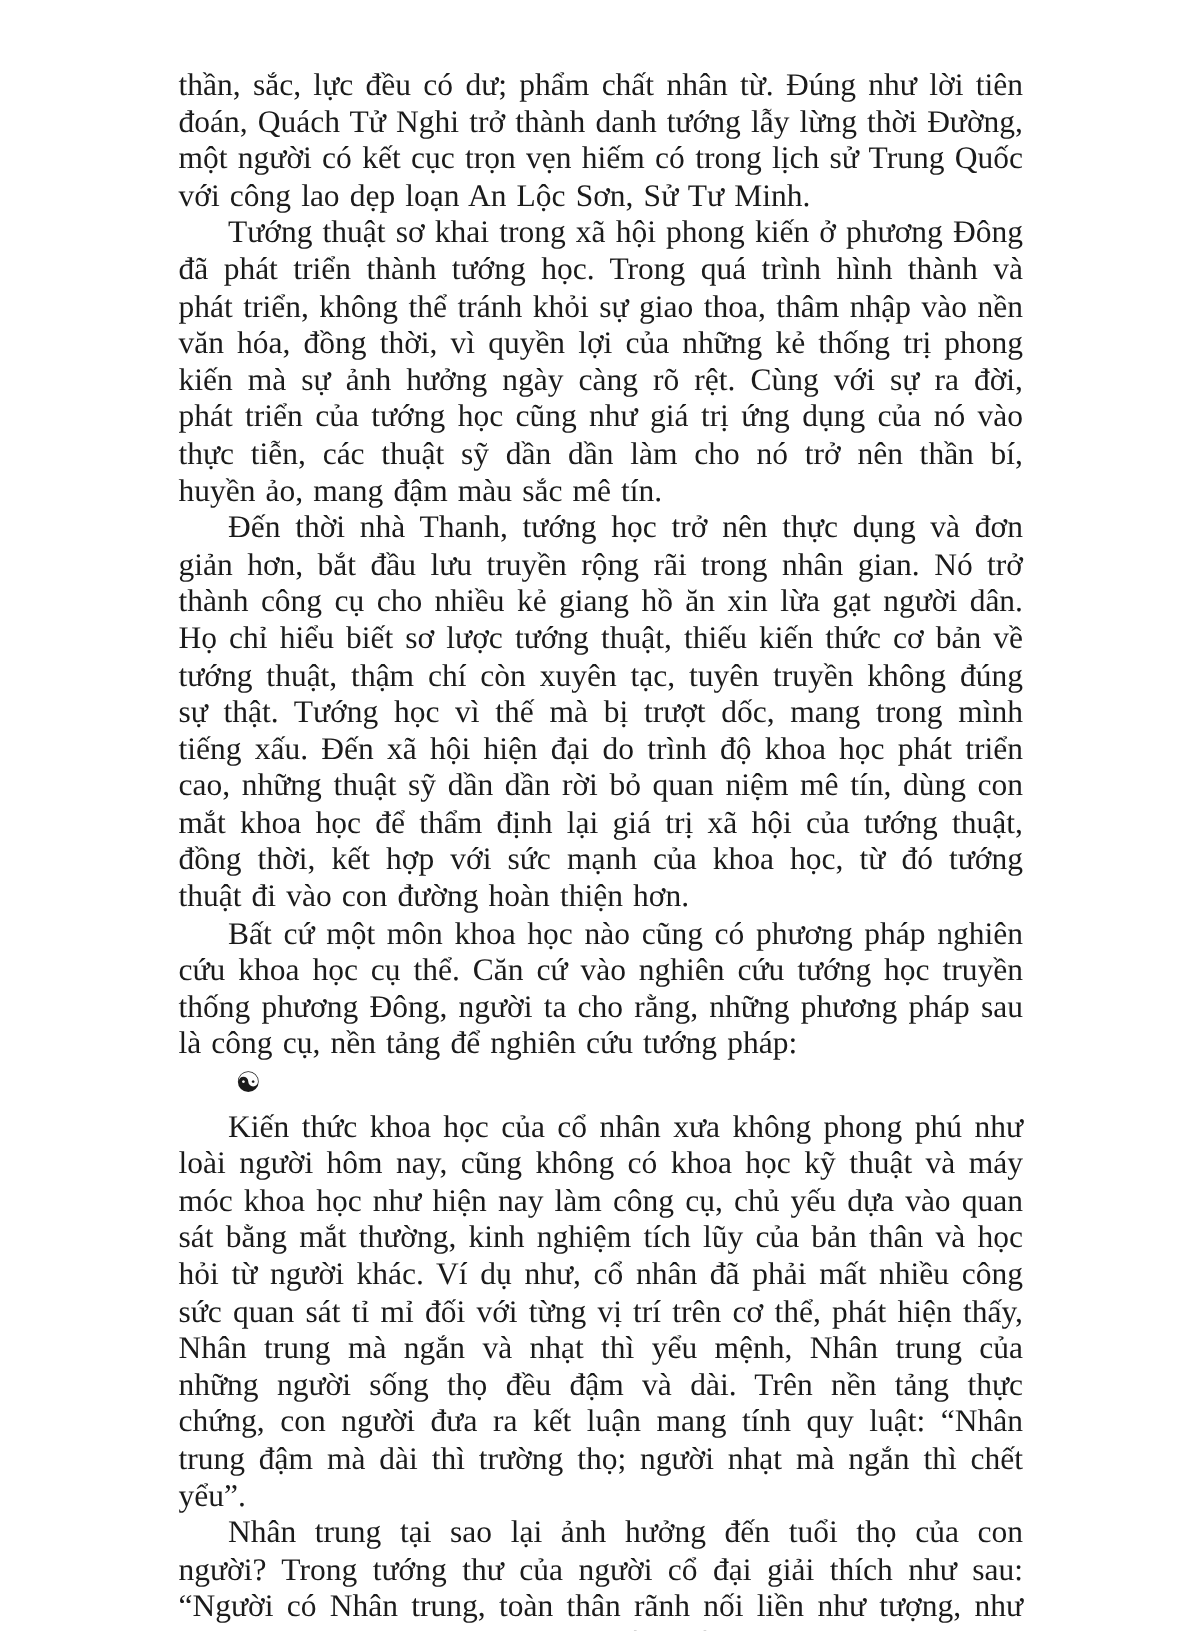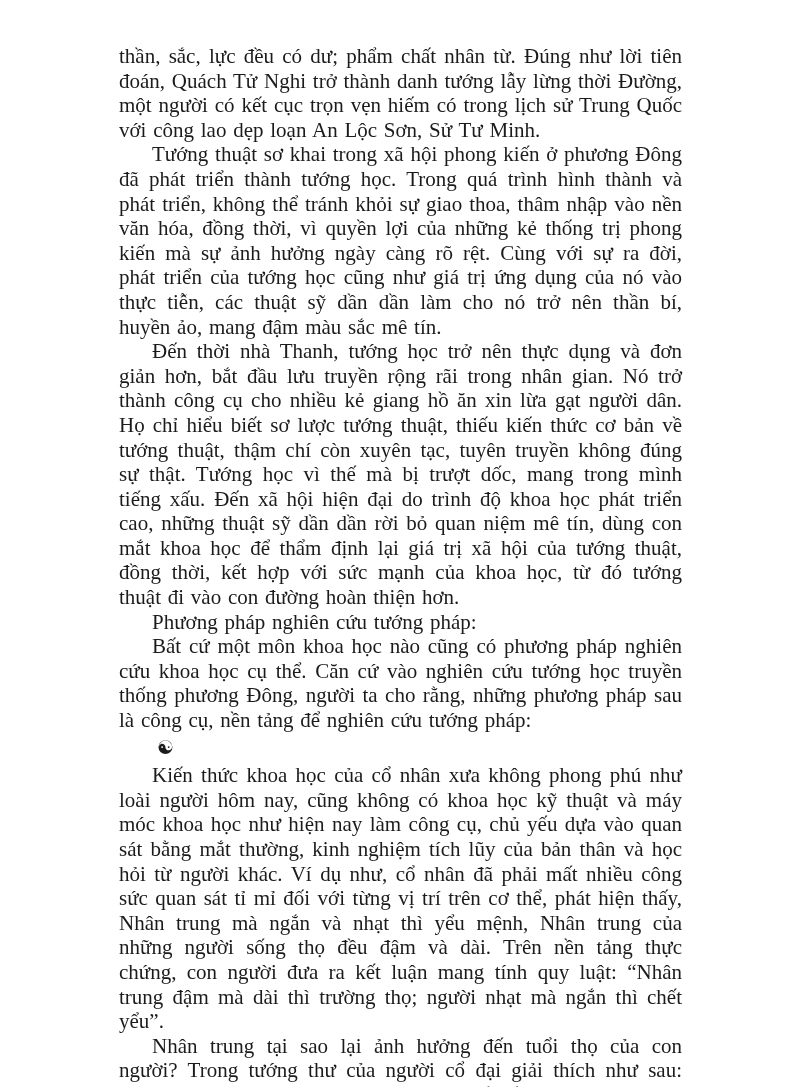--- a/index.html
+++ b/index.html
@@ -63,21 +63,20 @@
 <body>
 
 <div class="page">
 
   <p>thần, sắc, lực đều có dư; phẩm chất nhân từ. Đúng như lời tiên đoán, Quách Tử Nghi trở thành danh tướng lẫy lừng thời Đường, một người có kết cục trọn vẹn hiếm có trong lịch sử Trung Quốc với công lao dẹp loạn An Lộc Sơn, Sử Tư Minh.</p>
 
   <p class="indent">Tướng thuật sơ khai trong xã hội phong kiến ở phương Đông đã phát triển thành tướng học. Trong quá trình hình thành và phát triển, không thể tránh khỏi sự giao thoa, thâm nhập vào nền văn hóa, đồng thời, vì quyền lợi của những kẻ thống trị phong kiến mà sự ảnh hưởng ngày càng rõ rệt. Cùng với sự ra đời, phát triển của tướng học cũng như giá trị ứng dụng của nó vào thực tiễn, các thuật sỹ dần dần làm cho nó trở nên thần bí, huyền ảo, mang đậm màu sắc mê tín.</p>
 
   <p class="indent">Đến thời nhà Thanh, tướng học trở nên thực dụng và đơn giản hơn, bắt đầu lưu truyền rộng rãi trong nhân gian. Nó trở thành công cụ cho nhiều kẻ giang hồ ăn xin lừa gạt người dân. Họ chỉ hiểu biết sơ lược tướng thuật, thiếu kiến thức cơ bản về tướng thuật, thậm chí còn xuyên tạc, tuyên truyền không đúng sự thật. Tướng học vì thế mà bị trượt dốc, mang trong mình tiếng xấu. Đến xã hội hiện đại do trình độ khoa học phát triển cao, những thuật sỹ dần dần rời bỏ quan niệm mê tín, dùng con mắt khoa học để thẩm định lại giá trị xã hội của tướng thuật, đồng thời, kết hợp với sức mạnh của khoa học, từ đó tướng thuật đi vào con đường hoàn thiện hơn.</p>
 
-  <p class="indent">Phương pháp nghiên cứu tướng pháp:</p>
 
   <p class="indent">Bất cứ một môn khoa học nào cũng có phương pháp nghiên cứu khoa học cụ thể. Căn cứ vào nghiên cứu tướng học truyền thống phương Đông, người ta cho rằng, những phương pháp sau là công cụ, nền tảng để nghiên cứu tướng pháp:</p>
 
   <div class="section-heading">
     <span class="yin-yang">☯</span>
   </div>
 
   <p class="indent">Kiến thức khoa học của cổ nhân xưa không phong phú như loài người hôm nay, cũng không có khoa học kỹ thuật và máy móc khoa học như hiện nay làm công cụ, chủ yếu dựa vào quan sát bằng mắt thường, kinh nghiệm tích lũy của bản thân và học hỏi từ người khác. Ví dụ như, cổ nhân đã phải mất nhiều công sức quan sát tỉ mỉ đối với từng vị trí trên cơ thể, phát hiện thấy, Nhân trung mà ngắn và nhạt thì yểu mệnh, Nhân trung của những người sống thọ đều đậm và dài. Trên nền tảng thực chứng, con người đưa ra kết luận mang tính quy luật: “Nhân trung đậm mà dài thì trường thọ; người nhạt mà ngắn thì chết yểu”.</p>
 
   <p class="indent">Nhân trung tại sao lại ảnh hưởng đến tuổi thọ của con người? Trong tướng thư của người cổ đại giải thích như sau: “Người có Nhân trung, toàn thân rãnh nối liền như tượng, như rãnh nước mà nước chảy không tắc, nếu nhạt mà hẹp thì nước tắc không thông. Người chồng Nhân trung dài ngắn, có thể biết được sự dài ngắn của tuổi thọ...”.</p>

